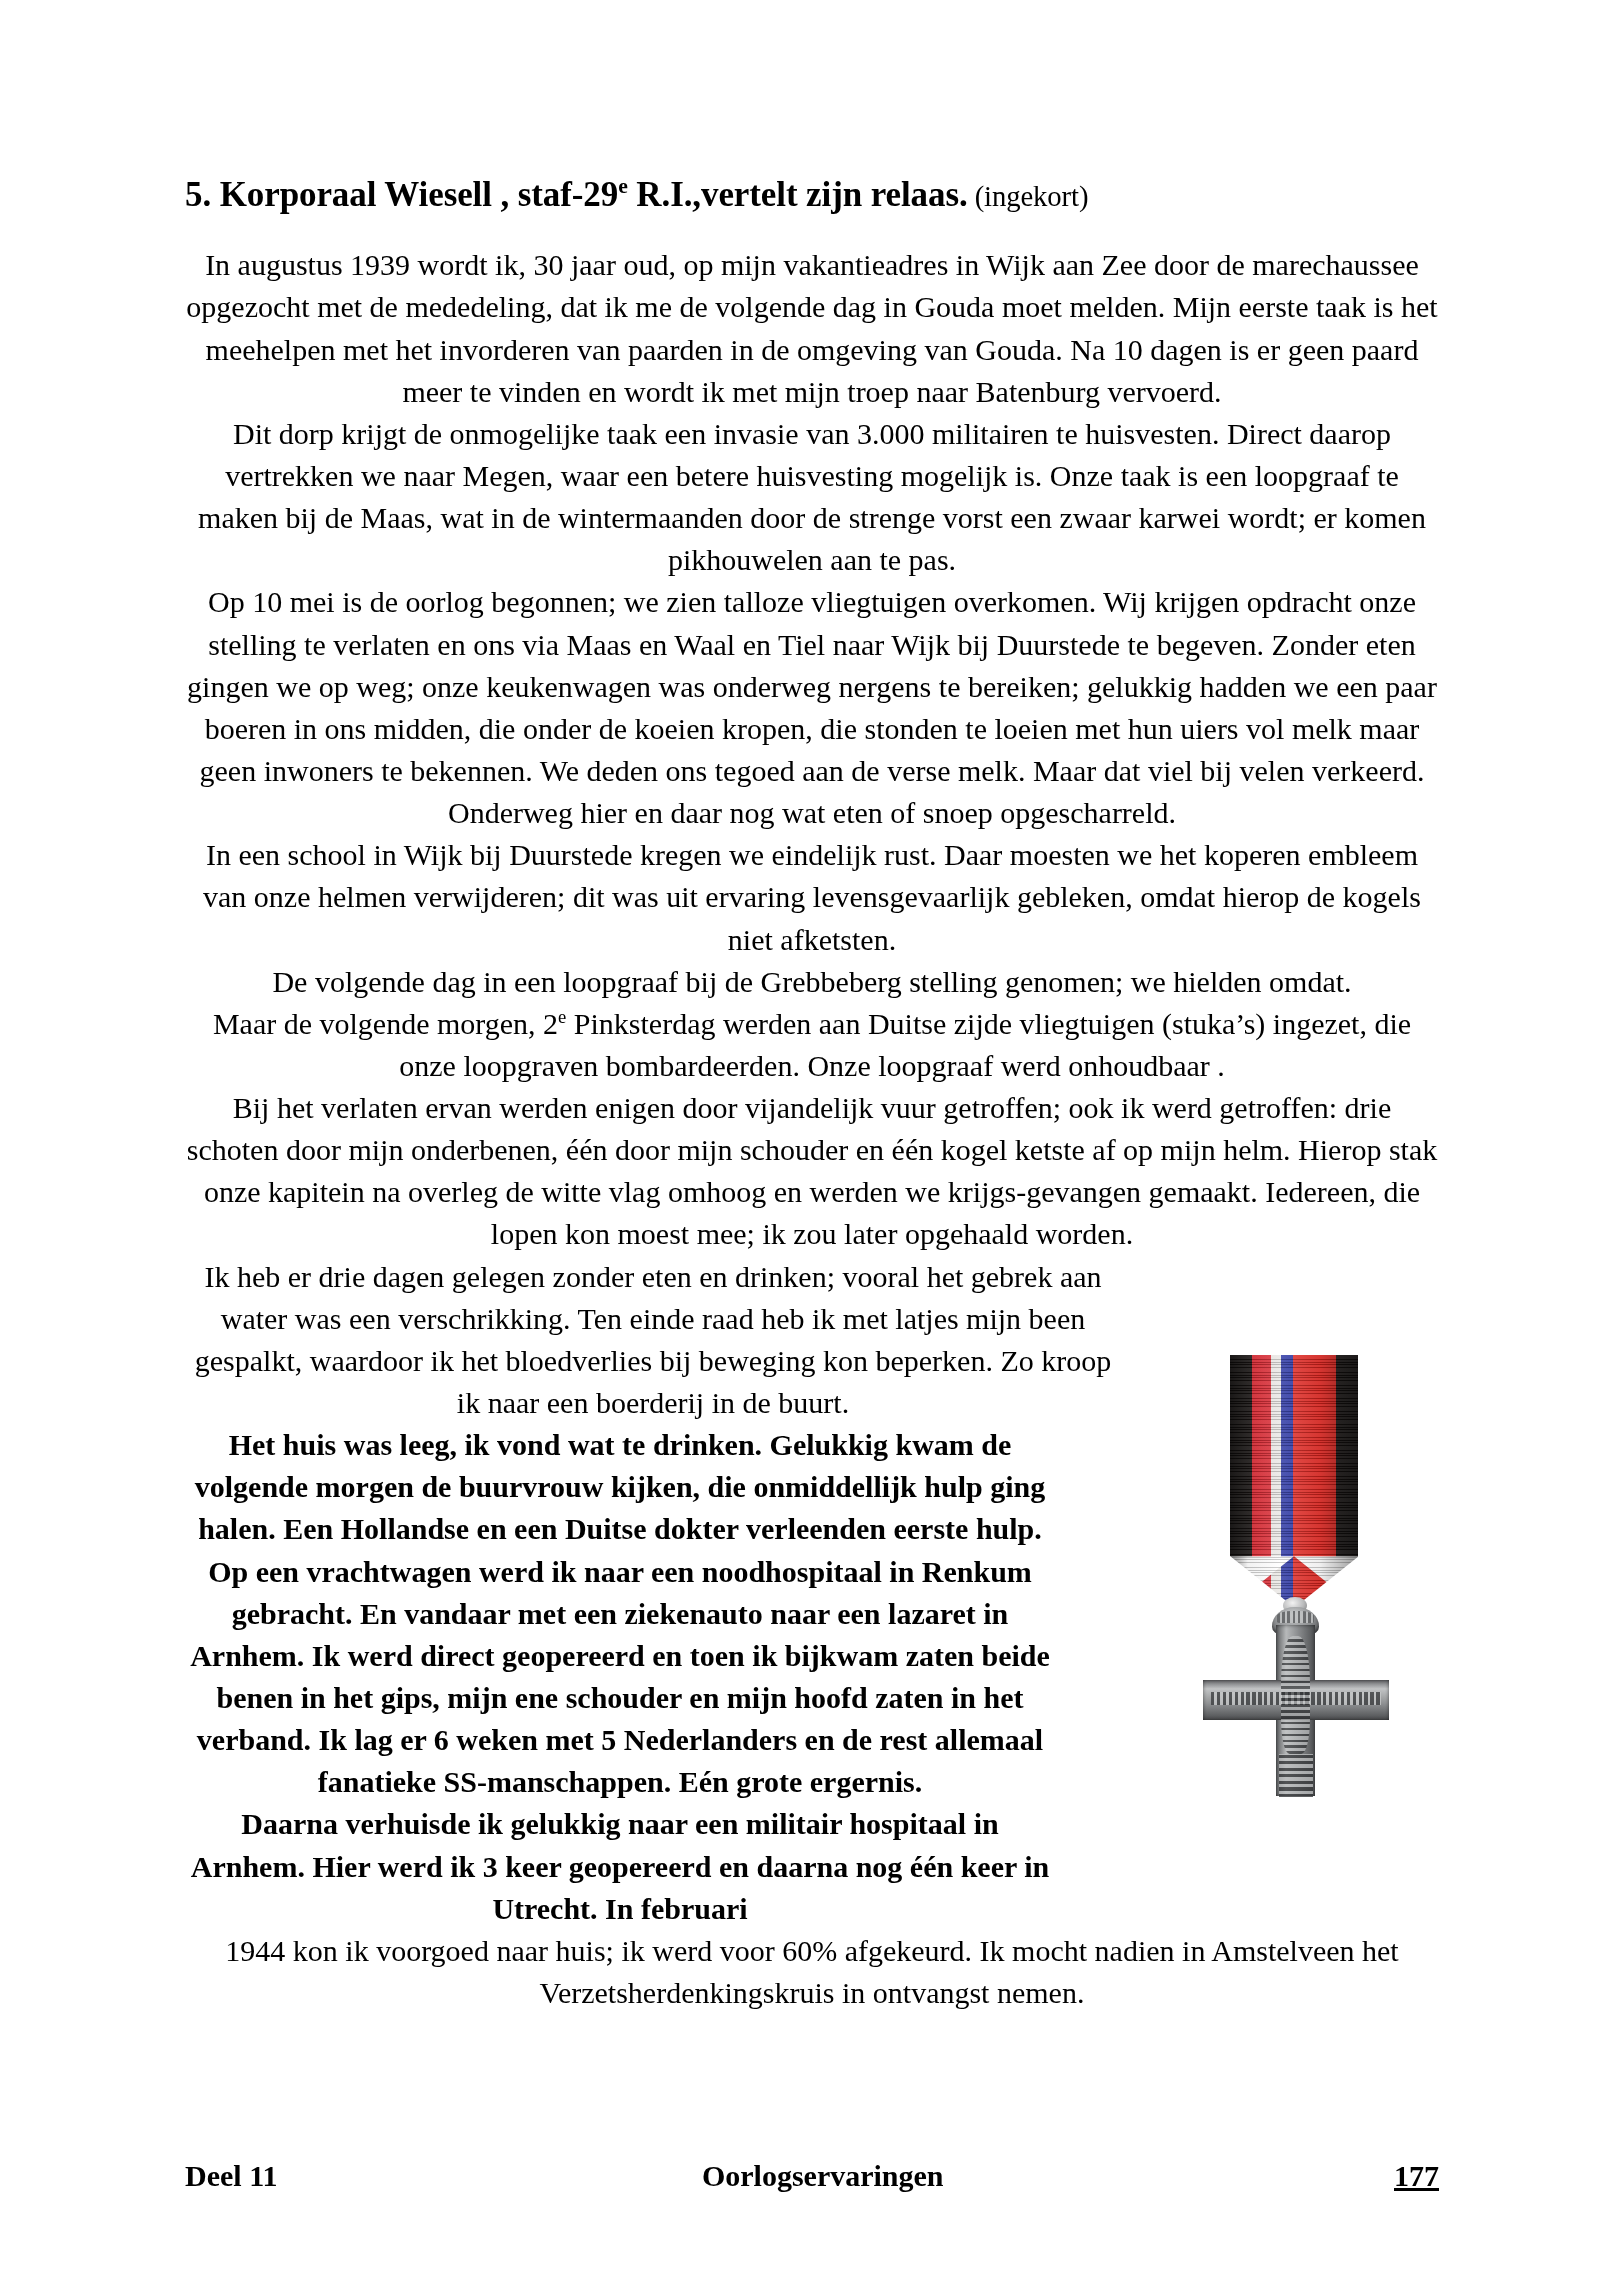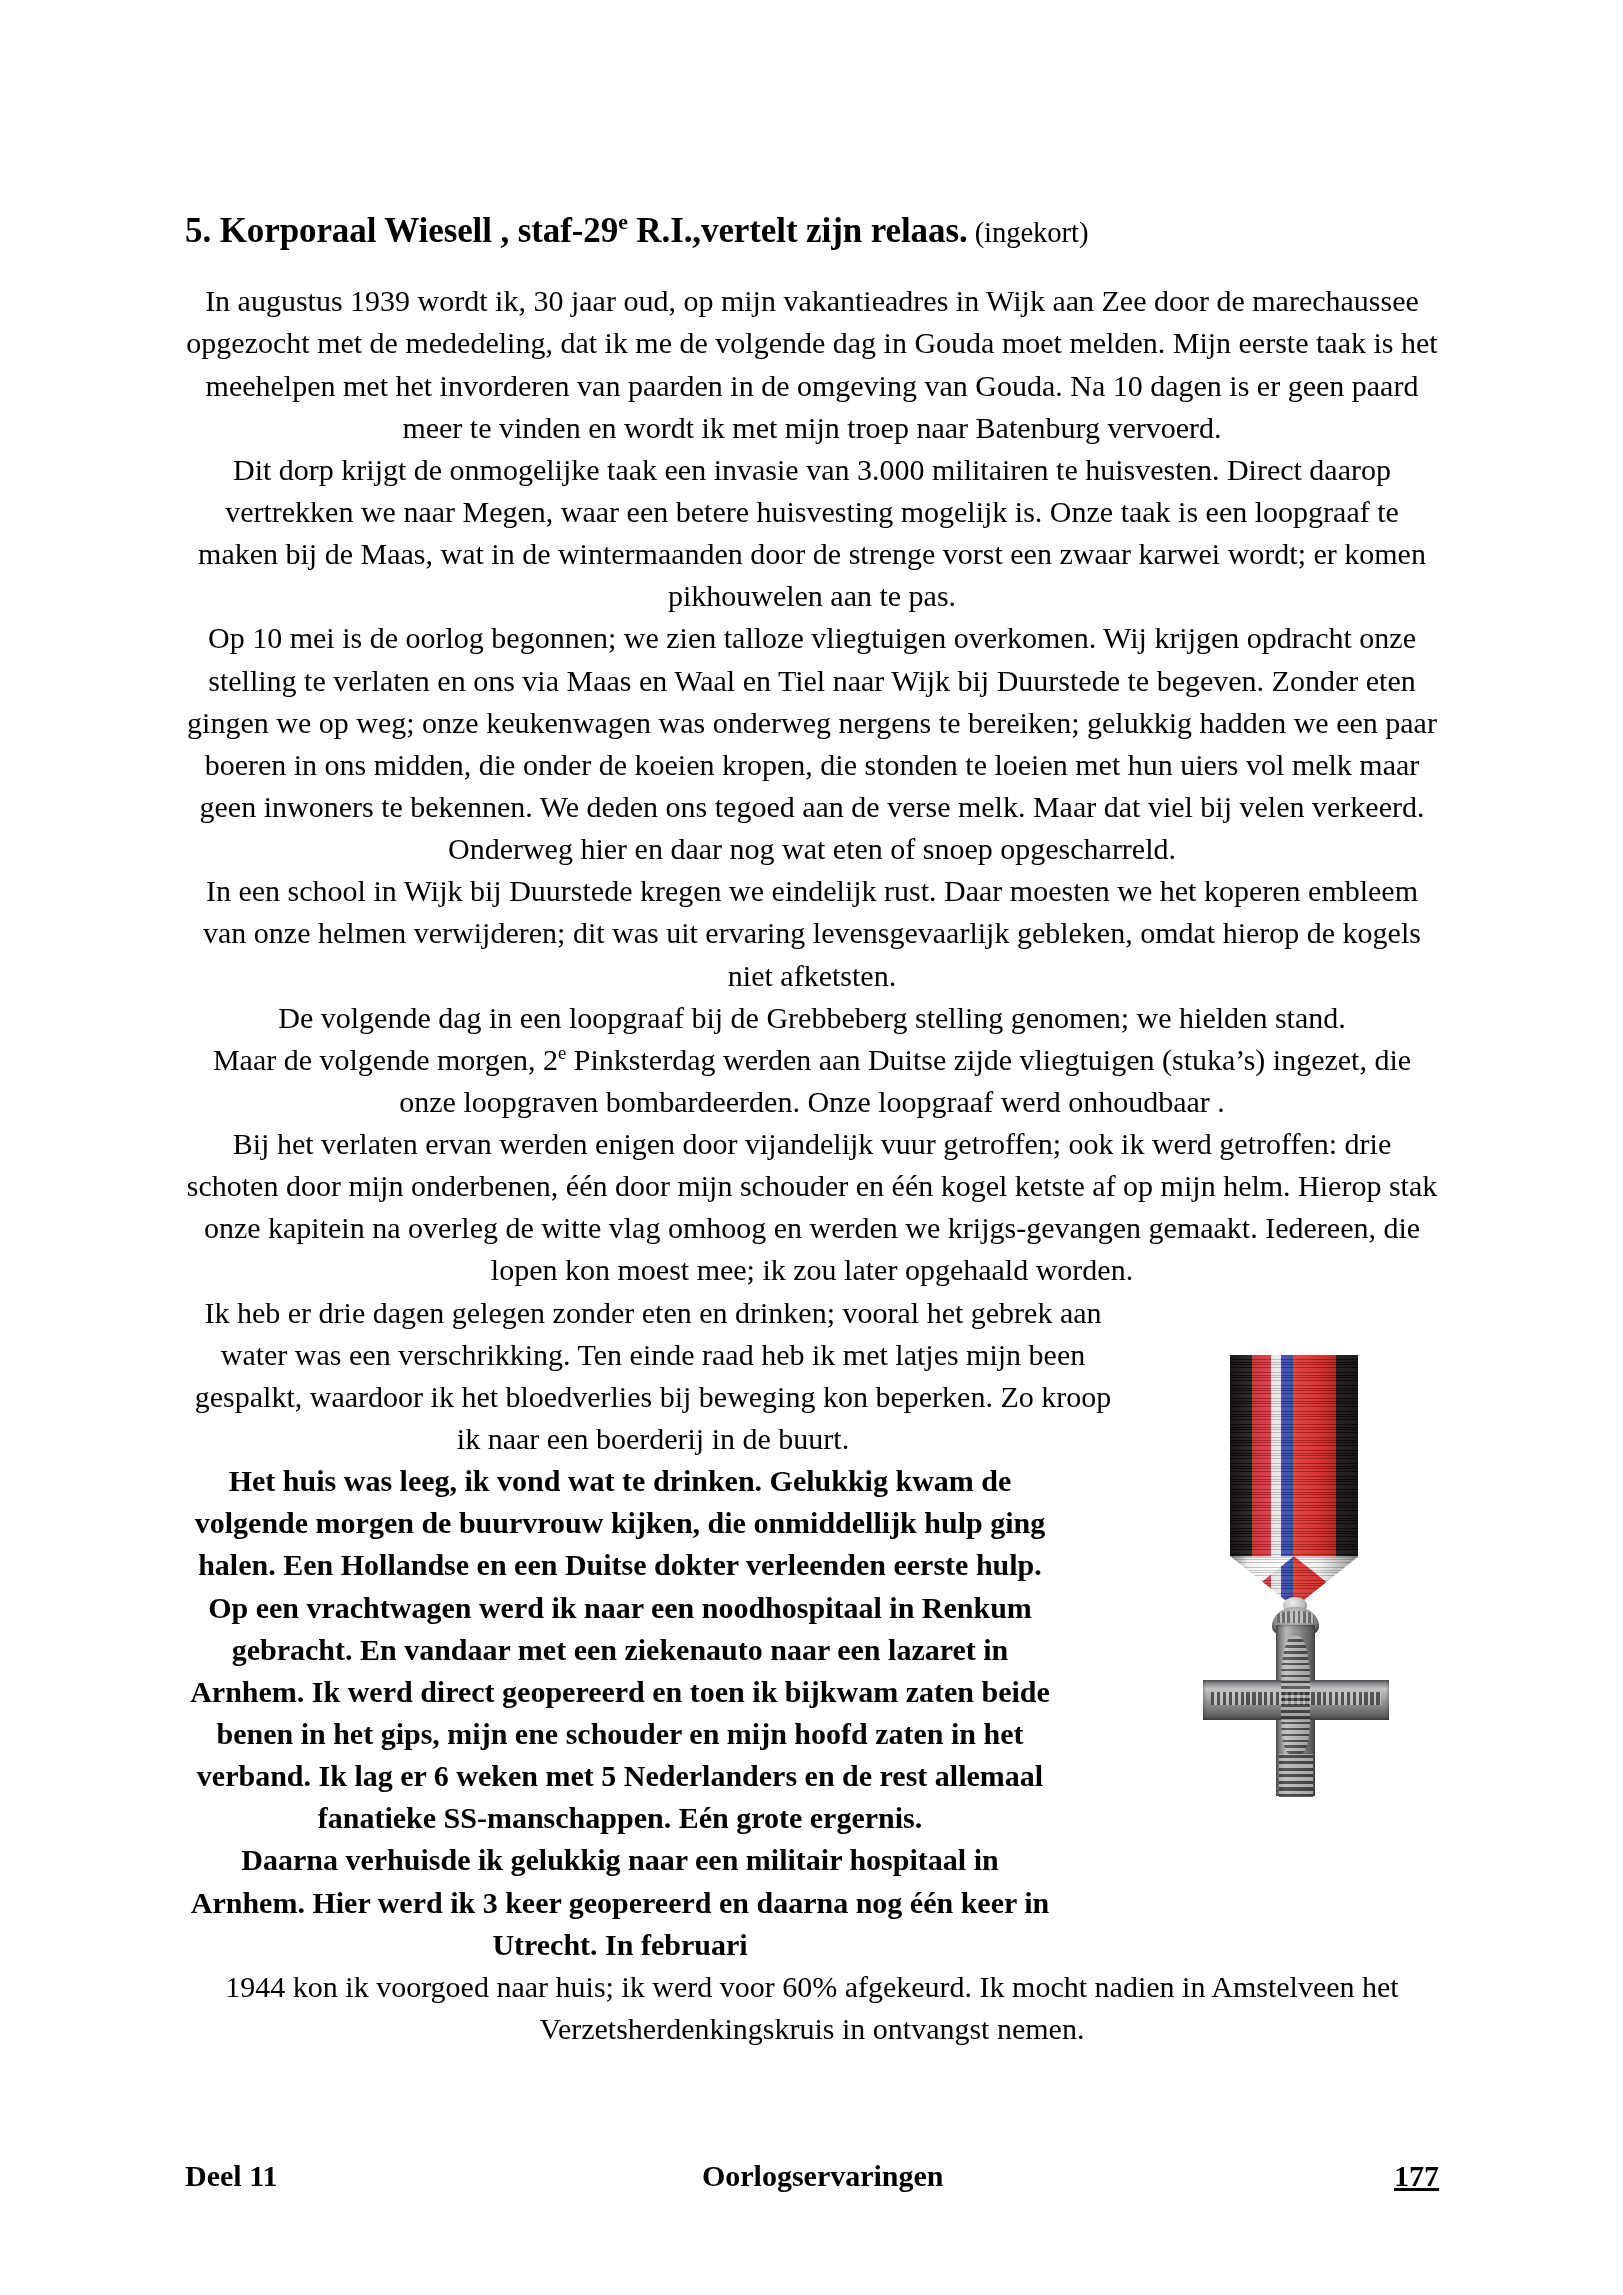--- a/index.html
+++ b/index.html
@@ -17,21 +17,20 @@
     height: 2295px;
     background: #ffffff;
     box-sizing: border-box;
     overflow: hidden;
   }
   .content {
     position: absolute;
     left: 185px;
     top: 175px;
     width: 1254px;
-    margin-top: 36px;
   }
   .doc-title {
     font-size: 35px;
     font-weight: bold;
     line-height: 1.15;
     margin: 0 0 29px 0;
     letter-spacing: -0.1px;
   }
   .doc-title .sup {
     font-size: 0.62em;
@@ -228,21 +227,21 @@
 
     <h1 class="doc-title">
       <span>5. Korporaal Wiesell , staf-29</span><span class="sup">e</span><span> R.I.,vertelt zijn relaas.</span><span class="subtitle-note"> (ingekort)</span>
     </h1>
 
     <div class="body-block">
       <p class="full">In augustus 1939 wordt ik, 30 jaar oud, op mijn vakantieadres in Wijk aan Zee door de marechaussee opgezocht met de mededeling, dat ik me de volgende dag in Gouda moet melden. Mijn eerste taak is het meehelpen met het invorderen van paarden in de omgeving van Gouda. Na 10 dagen is er geen paard meer te vinden en wordt ik met mijn troep naar Batenburg vervoerd.</p>
       <p class="full">Dit dorp krijgt de onmogelijke taak een invasie van 3.000 militairen te huisvesten. Direct daarop vertrekken we naar Megen, waar een betere huisvesting mogelijk is. Onze taak is een loopgraaf te maken bij de Maas, wat in de wintermaanden door de strenge vorst een zwaar karwei wordt; er komen pikhouwelen aan te pas.</p>
       <p class="full">Op 10 mei is de oorlog begonnen; we zien talloze vliegtuigen overkomen. Wij krijgen opdracht onze stelling te verlaten en ons via Maas en Waal en Tiel naar Wijk bij Duurstede te begeven. Zonder eten gingen we op weg; onze keukenwagen was onderweg nergens te bereiken; gelukkig hadden we een paar boeren in ons midden, die onder de koeien kropen, die stonden te loeien met hun uiers vol melk maar geen inwoners te bekennen. We deden ons tegoed aan de verse melk. Maar dat viel bij velen verkeerd. Onderweg hier en daar nog wat eten of snoep opgescharreld.</p>
       <p class="full">In een school in Wijk bij Duurstede kregen we eindelijk rust. Daar moesten we het koperen embleem van onze helmen verwijderen; dit was uit ervaring levensgevaarlijk gebleken, omdat hierop de kogels niet afketsten.</p>
-      <p class="full">De volgende dag in een loopgraaf bij de Grebbeberg stelling genomen; we hielden stand.</p>
+      <p class="full">De volgende dag in een loopgraaf bij de Grebbeberg stelling genomen; we hielden omdat.</p>
       <p class="full"><span>Maar de volgende morgen, 2</span><span class="sup">e</span><span> Pinksterdag werden aan Duitse zijde vliegtuigen (stuka’s) ingezet, die onze loopgraven bombardeerden. Onze loopgraaf werd onhoudbaar .</span></p>
       <p class="full">Bij het verlaten ervan werden enigen door vijandelijk vuur getroffen; ook ik werd getroffen: drie schoten door mijn onderbenen, één door mijn schouder en één kogel ketste af op mijn helm. Hierop stak onze kapitein na overleg de witte vlag omhoog  en werden we krijgs-gevangen gemaakt. Iedereen, die lopen kon moest mee; ik zou later opgehaald worden.</p>
       <p class="narrow-2">Ik heb er drie dagen gelegen zonder eten en drinken; vooral het gebrek aan water was een verschrikking. Ten einde raad heb ik met latjes mijn been gespalkt, waardoor ik het bloedverlies bij beweging kon beperken. Zo kroop ik naar een boerderij in de buurt.</p>
       <p class="narrow-1">Het huis was leeg, ik vond wat te drinken. Gelukkig kwam de volgende morgen de buurvrouw kijken, die onmiddellijk hulp ging halen. Een Hollandse en een Duitse dokter verleenden eerste hulp. Op een vrachtwagen werd ik naar een noodhospitaal in Renkum gebracht. En vandaar met een ziekenauto naar een lazaret in Arnhem. Ik werd direct geopereerd en toen ik bijkwam zaten beide benen in het gips, mijn ene schouder en mijn hoofd zaten in het verband. Ik lag er 6 weken met 5 Nederlanders en de rest allemaal fanatieke SS-manschappen. Eén grote ergernis.</p>
       <p class="narrow-1">Daarna verhuisde ik gelukkig naar een militair hospitaal in Arnhem. Hier werd ik 3 keer geopereerd en daarna nog één keer in Utrecht. In februari</p>
       <p class="full">1944 kon ik voorgoed naar huis; ik werd voor 60% afgekeurd. Ik mocht nadien in Amstelveen het Verzetsherdenkingskruis in ontvangst nemen.</p>
     </div>
 
   </div>
 

